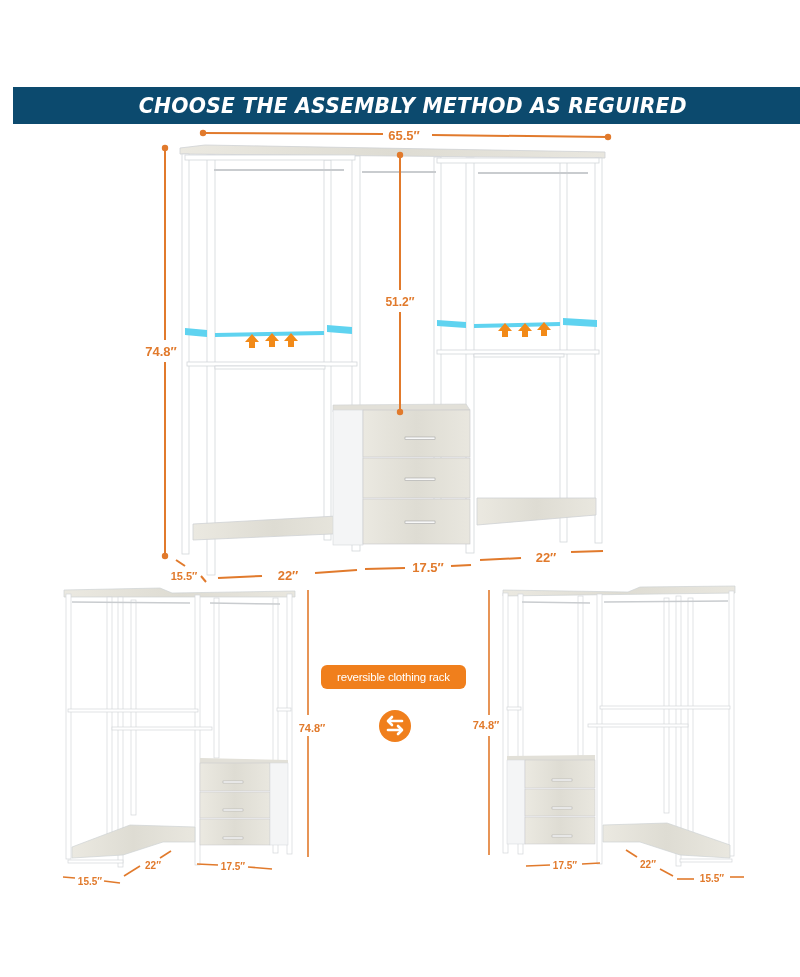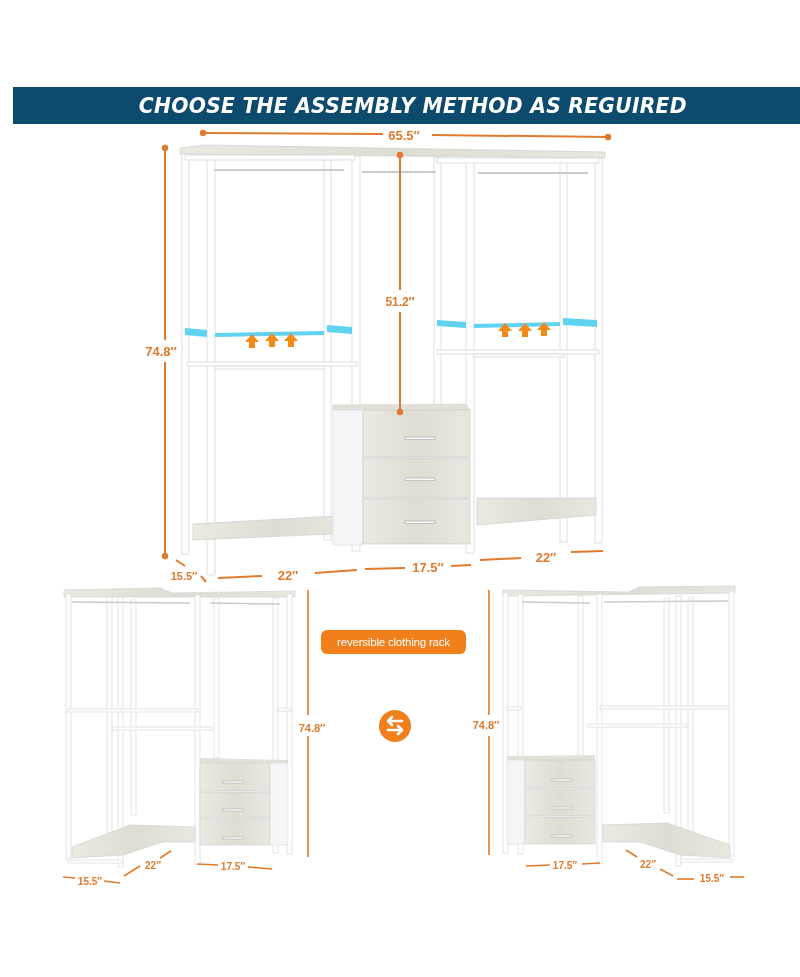--- a/index.html
+++ b/index.html
@@ -1,21 +1,21 @@
 <!DOCTYPE html>
 <html><head>
 <meta charset="utf-8">
 <style>
   html, body { margin:0; padding:0; background:#ffffff; }
   body { width:800px; height:977px; position:relative; overflow:hidden; font-family:"Liberation Sans", sans-serif; }
   .banner { position:absolute; left:13px; top:87px; width:800px; height:37px; background:#0c4a6e; display:flex; align-items:center; justify-content:center; }
   .banner-title { color:#ffffff; font-family:"DejaVu Sans", sans-serif; font-weight:bold; font-style:italic; font-size:22px; letter-spacing:0.3px; transform:scaleX(0.92); }
   svg.scene { position:absolute; left:0; top:0; }
   .dim { font-family:"Liberation Sans", sans-serif; font-weight:bold; fill:#e17a2c; }
-  .pill { position:absolute; left:321px; top:630px; width:145px; height:24px; background:#f07f1c; border-radius:6px; display:flex; align-items:center; justify-content:center; color:#fff; font-size:11.5px; font-family:"Liberation Sans", sans-serif; letter-spacing:-0.2px; }
+  .pill { position:absolute; left:321px; top:665px; width:145px; height:24px; background:#f07f1c; border-radius:6px; display:flex; align-items:center; justify-content:center; color:#fff; font-size:11.5px; font-family:"Liberation Sans", sans-serif; letter-spacing:-0.2px; }
   .swap { position:absolute; left:379px; top:710px; width:32px; height:32px; border-radius:50%; background:#f07f1c; }
 </style>
 </head>
 <body>
 
 <div class="banner">
   <span class="banner-title">CHOOSE THE ASSEMBLY METHOD AS REGUIRED</span>
 </div>
 
 <svg class="scene" width="800" height="977" viewBox="0 0 800 977">

